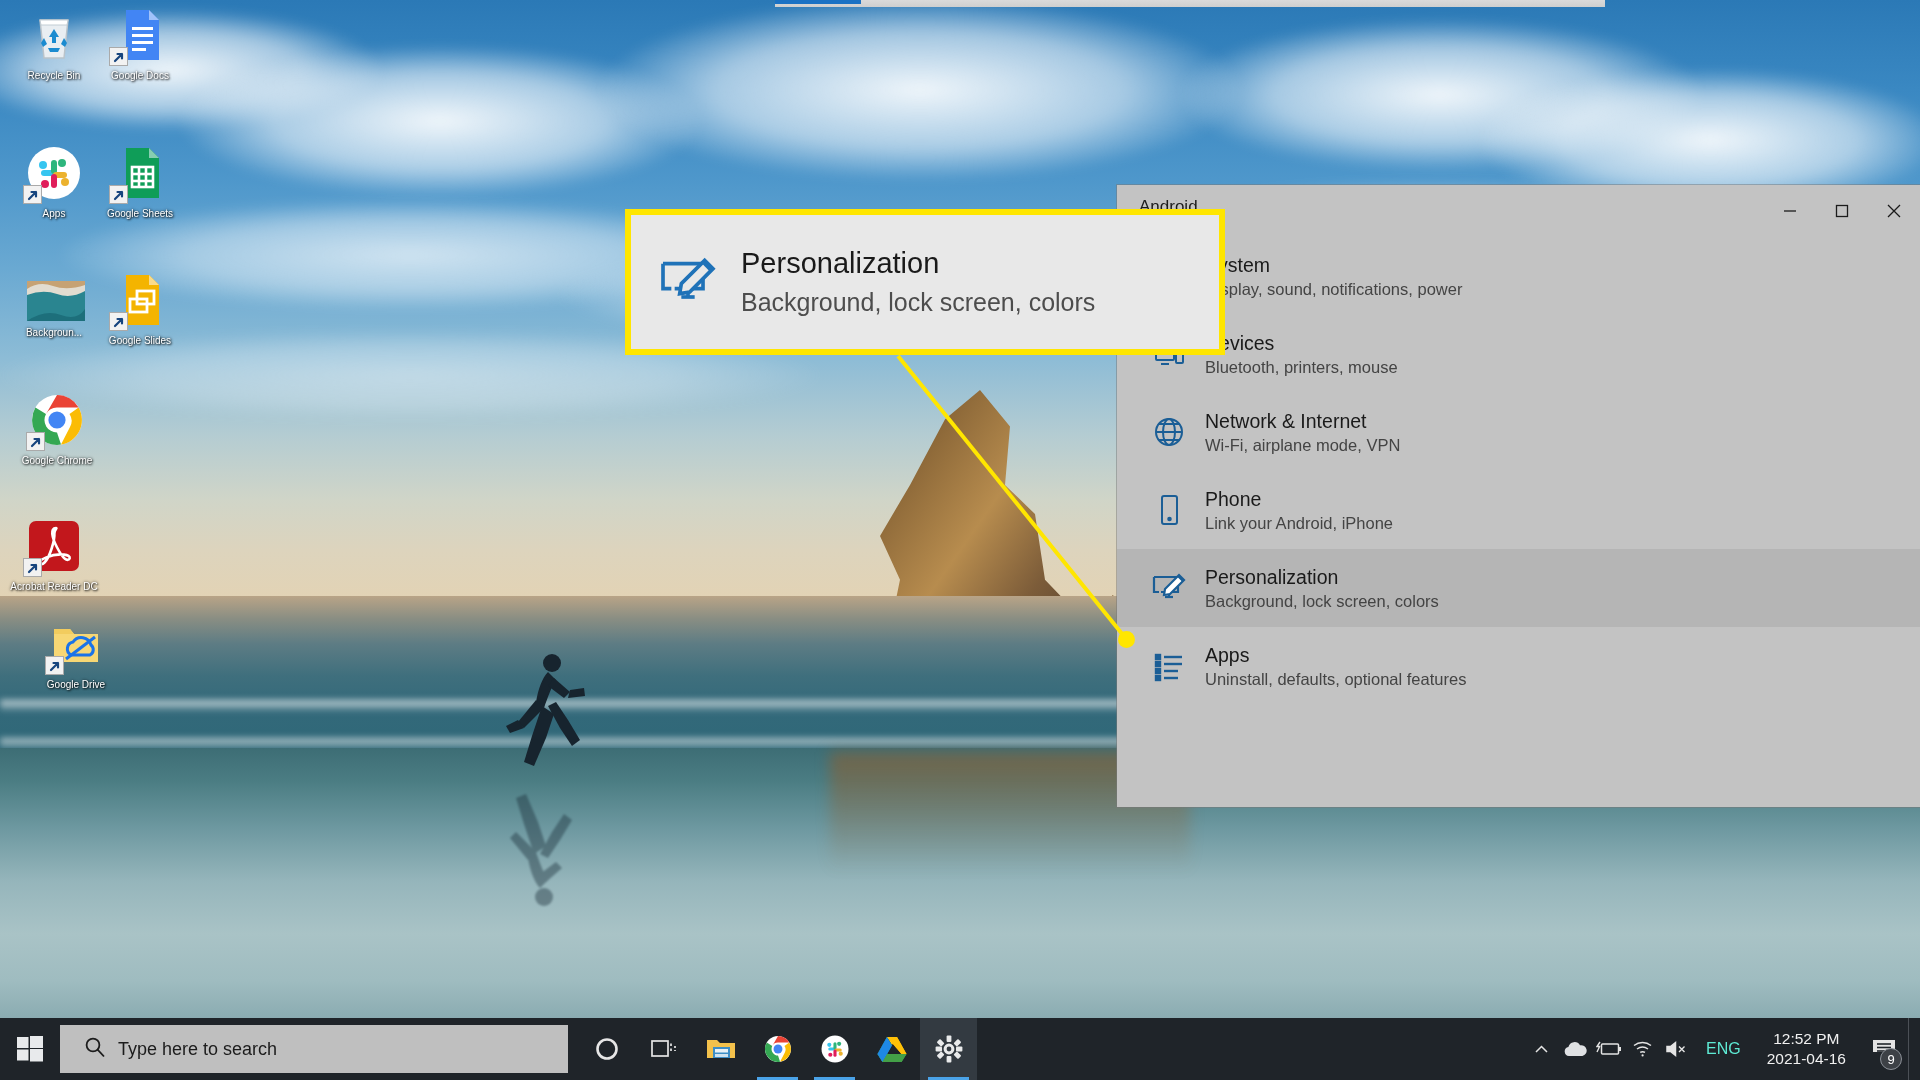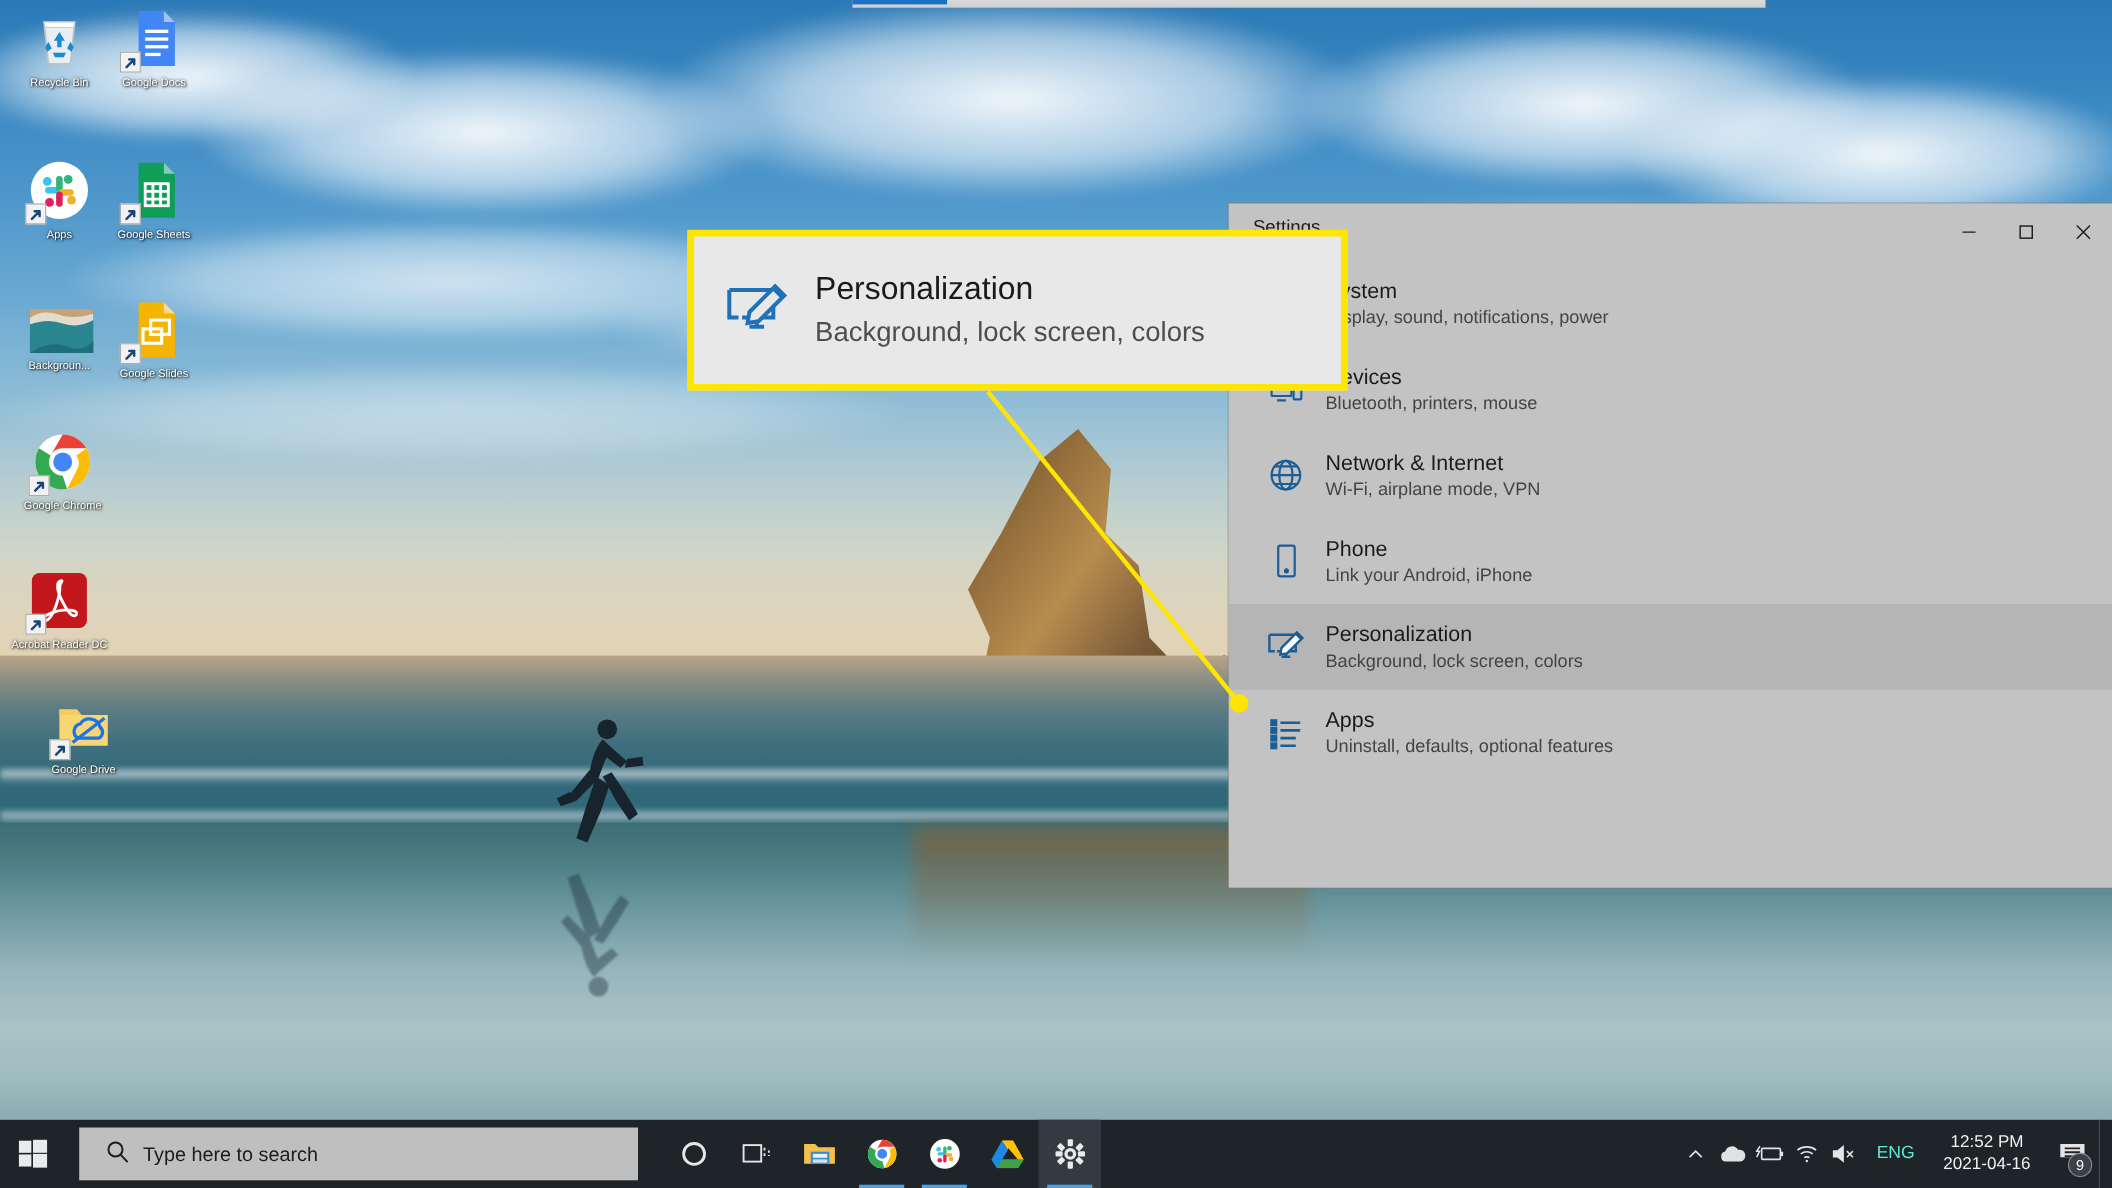--- a/index.html
+++ b/index.html
@@ -127,21 +127,21 @@
     position:absolute; left:775px; top:0; width:830px; height:7px;
     background:linear-gradient(to bottom,#dadada,#cfcfcf);
   }
   #top-window-sliver .tab {
     position:absolute; left:0; top:0; width:86px; height:4px; background:#1b72c4;
   }
 
   
   #taskbar {
     position:absolute; left:0; bottom:0; width:1920px; height:62px;
-    background:#1f2429; display:flex; align-items:center;gap:12px;
+    background:#1f2429; display:flex; align-items:center;
   }
   #start-button {
     width:59px; height:62px; display:flex; align-items:center; justify-content:center; cursor:default;
   }
   #search-box {
     width:508px; height:48px; background:#bfbfbf; display:flex; align-items:center;
     padding-left:24px; margin-left:1px; cursor:text;
   }
   #search-box .sicn { width:26px; flex:none; }
   #search-box .sph { font-size:18px; color:#1c1c1c; margin-left:8px; }
@@ -364,21 +364,21 @@
       </svg>
       <span class="shortcut-badge">
         <svg viewBox="0 0 14 14">
             <path d="M3 11 L10 4 M10 4 H5.5 M10 4 V8.5" stroke="#17457e" stroke-width="2.2" fill="none" stroke-linecap="round"></path>
           </svg>
       </span>
     </div>
     <div>Acrobat Reader DC</div>
   </div>
 
-  <div class="dicon" style="left:0px; top:625px;padding-left:44px;">
+  <div class="dicon" style="left:0px; top:609px;padding-left:44px;">
     <div class="glyph">
       <svg viewBox="0 0 54 54" width="54" height="54">
         <path d="M5 12 h16 l4 5 h24 v28 h-44 z" fill="#f7d774"></path>
         <path d="M5 12 h16 l4 5 h-20 z" fill="#f2cc5e"></path>
         <g stroke="#1a73e8" stroke-width="3" fill="none">
           <path d="M22 38 a7 7 0 0 1 2 -13 a10 10 0 0 1 18 3 a6 6 0 0 1 -1 10 z"></path>
           <line x1="17" y1="42" x2="46" y2="20"></line>
         </g>
       </svg>
       <span class="shortcut-badge">
@@ -386,21 +386,21 @@
             <path d="M3 11 L10 4 M10 4 H5.5 M10 4 V8.5" stroke="#17457e" stroke-width="2.2" fill="none" stroke-linecap="round"></path>
           </svg>
       </span>
     </div>
     <div>Google Drive</div>
   </div>
 </div>
 
 <div id="settings-window">
   <div id="settings-titlebar">
-    <div id="settings-title">Settings</div>
+    <div id="settings-title">Android</div>
     <div class="wincontrols">
       <div class="winbtn">
         <svg width="14" height="14" viewBox="0 0 14 14">
             <line x1="1" y1="7" x2="13" y2="7" stroke="#1b1b1b" stroke-width="1.3"></line>
           </svg>
       </div>
       <div class="winbtn">
         <svg width="14" height="14" viewBox="0 0 14 14">
             <rect x="1.5" y="1.5" width="11" height="11" fill="none" stroke="#1b1b1b" stroke-width="1.3"></rect>
           </svg>

